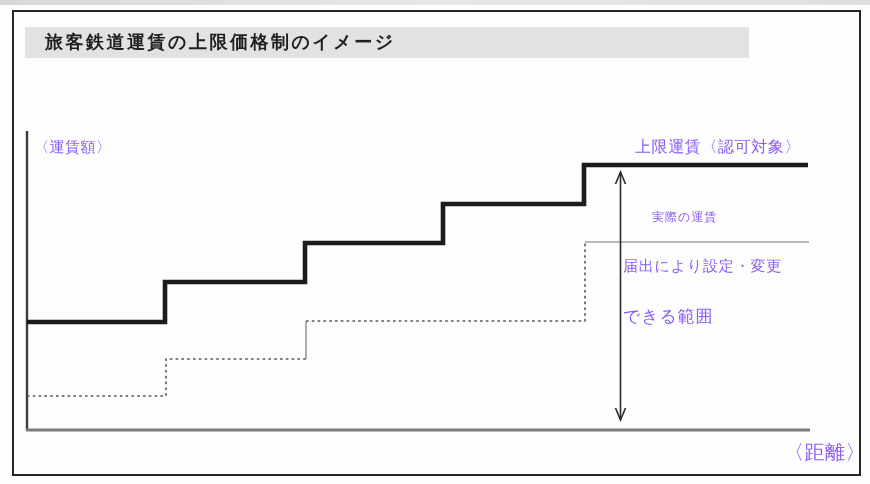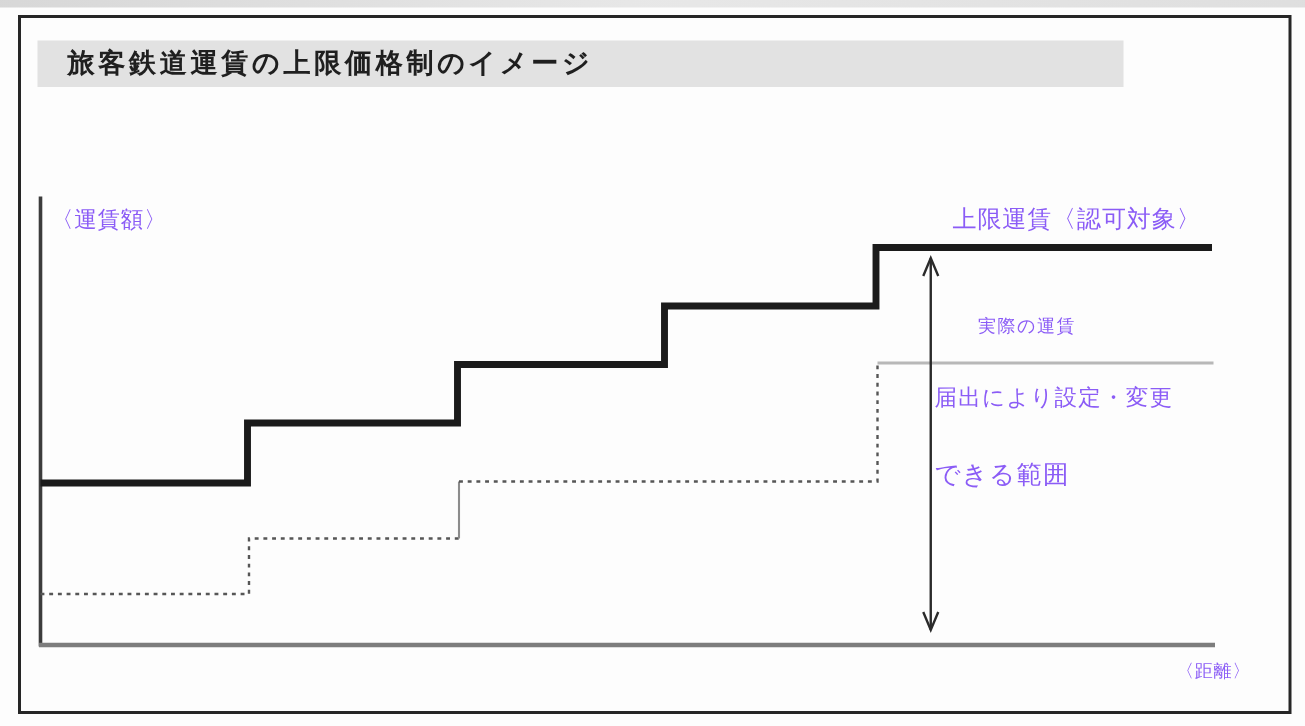--- a/index.html
+++ b/index.html
@@ -36,21 +36,21 @@
   .ln-light{stroke:#b8b8b8;stroke-width:2;}
   .ln-arrow{stroke:#2a2a2a;stroke-width:1.6;}
   .lbl{
     position:absolute;color:#8b5cf6;white-space:nowrap;line-height:1.2;
   }
   .y-axis-label{left:34px;top:138px;font-size:15px;letter-spacing:0.5px;}
   .upper-limit-label{left:611px;top:137px;font-size:16px;letter-spacing:0.6px;margin-left:24px;}
   .actual-fare-label{left:652px;top:210px;font-size:12px;letter-spacing:1px;}
   .range-note-1{left:623px;top:257px;font-size:15px;letter-spacing:0.8px;}
   .range-note-2{left:623px;top:291px;font-size:17px;letter-spacing:0.8px;margin-top:16px;}
-  .x-axis-label{left:784px;top:440px;font-size:12px;letter-spacing:0.5px;}
+  .x-axis-label{left:784px;top:440px;font-size:20px;letter-spacing:0.5px;}
 </style>
 </head>
 <body>
 
 <div class="top-smudge"></div>
 
 <div class="frame"></div>
 
 <div class="title-bar">
   <span class="title-text">旅客鉄道運賃の上限価格制のイメージ</span>

